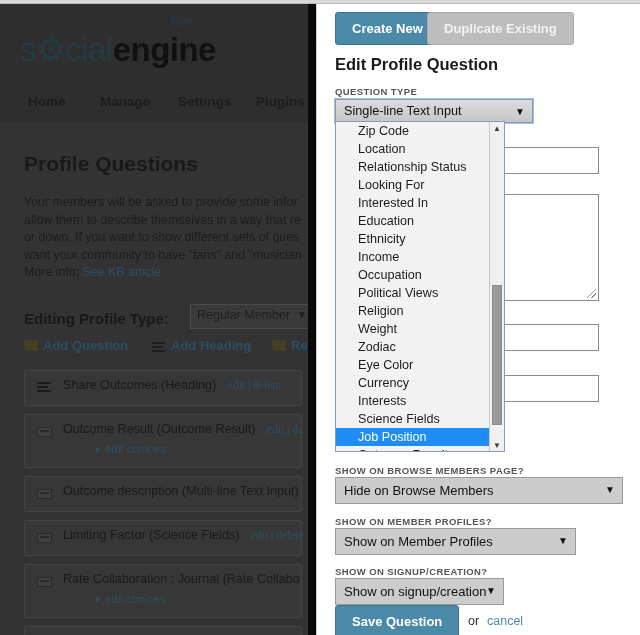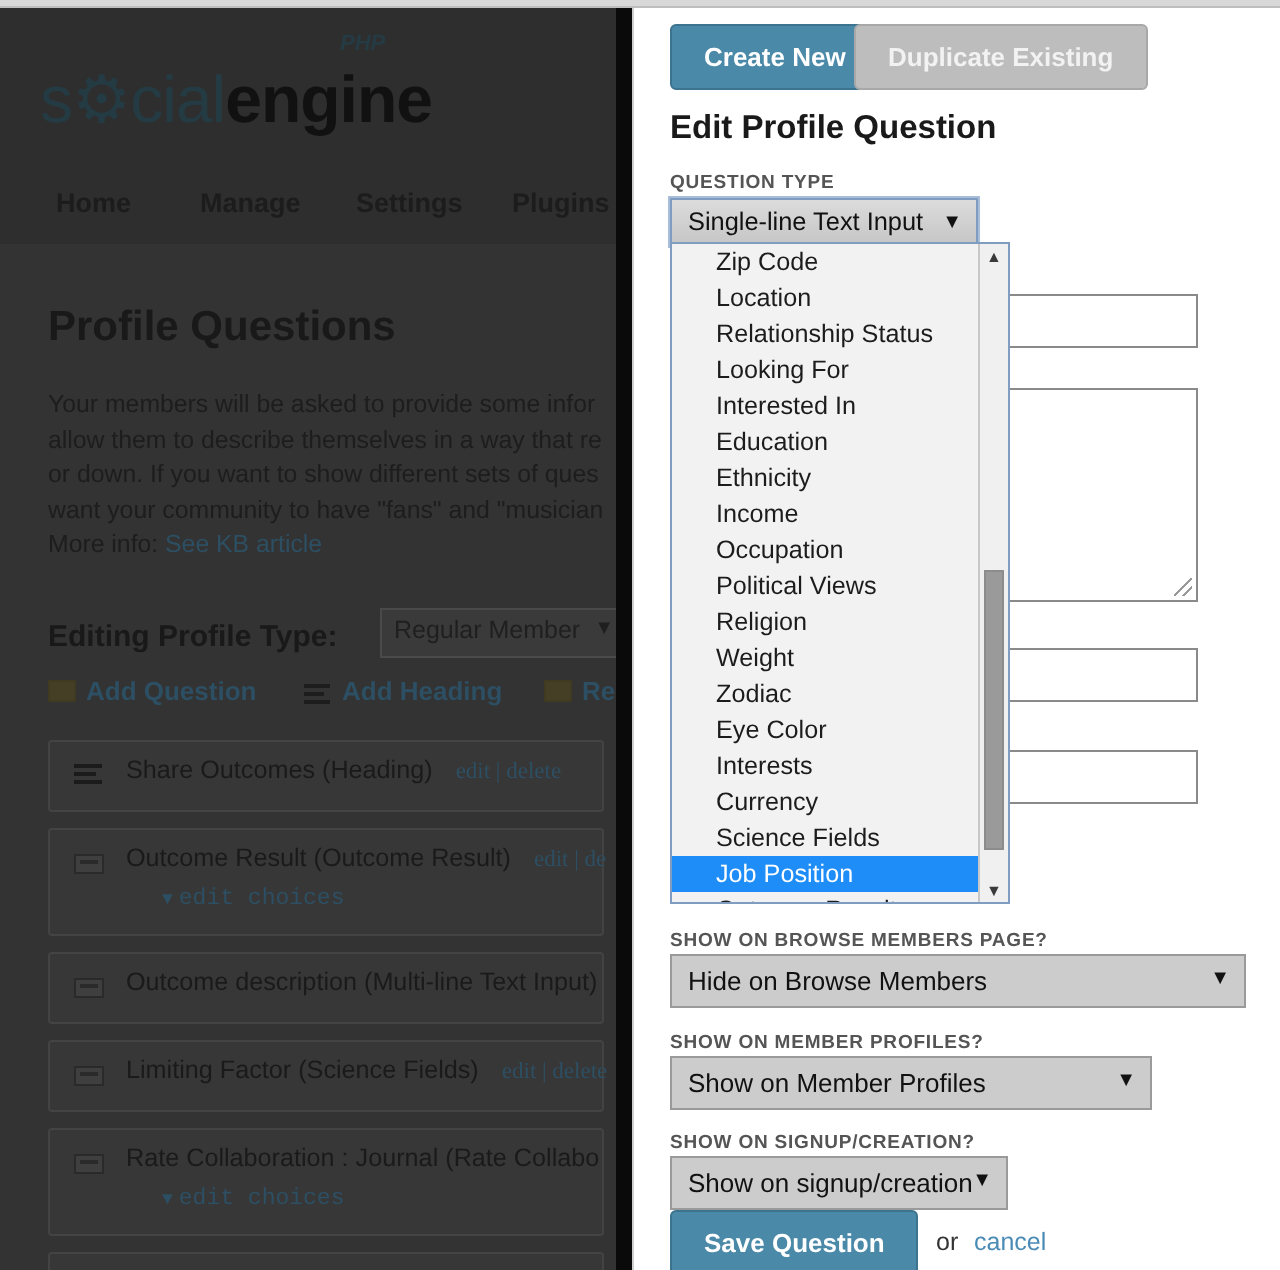--- a/index.html
+++ b/index.html
@@ -97,22 +97,22 @@
   .qrow .qico.head i{ width:14px; height:2px; background:#1b1b1b; margin:0 0 2px 0;}
   .qrow .qico.head i.m{ width:11px; }
   .qrow .qtext{
     position:absolute; left:38px; top:7px; white-space:nowrap;
     font-size:12.6px; color:#1a1a1a;
   }
   .qrow .qtext b{ font-weight:400; }
   .qrow .qtext span.ty{ font-weight:400; }
   .qrow .qlinks{ color:#2d4f63; font-size:11.5px; margin-left:8px;font-family:Liberation Serif, serif; }
   .qrow .qchoices{
-    position:absolute; left:56px; top:28px;
-    font-size:11.5px; color:#2d4f63;font-family:Liberation Mono, monospace;
+    position:absolute; left:68px; top:28px;
+    font-size:11.5px; color:#2d4f63;
   }
   .qrow .qchoices .cv{ font-size:9px; margin-right:3px; }
 
   
   #gutter{
     position:absolute; left:308px; top:4px; width:8px; height:631px;
     background:#0a0a0a;
   }
 
   
@@ -154,21 +154,21 @@
     padding:5px 26px 5px 8px;
     white-space:nowrap;
   }
   .selbox .arrow{
     position:absolute; right:7px; top:6px;
     font-size:10px; color:#111;
   }
 
   
   #qtype-select{
-    left:18px; top:95px; width:154px;
+    left:18px; top:95px; width:198px;
     background:linear-gradient(#dcdcdc,#c6c6c6);
     border:1px solid #7f9dc0;
     outline:1px solid #a8bdd8;
     padding:4px 26px 4px 8px;
     font-size:12.7px;
   }
 
   
   .tinput{
     position:absolute;
@@ -380,22 +380,22 @@
         <div class="opt">Interested In</div>
         <div class="opt">Education</div>
         <div class="opt">Ethnicity</div>
         <div class="opt">Income</div>
         <div class="opt">Occupation</div>
         <div class="opt">Political Views</div>
         <div class="opt">Religion</div>
         <div class="opt">Weight</div>
         <div class="opt">Zodiac</div>
         <div class="opt">Eye Color</div>
+        <div class="opt">Currency</div>
         <div class="opt">Interests</div>
-        <div class="opt">Currency</div>
         <div class="opt">Science Fields</div>
         <div class="opt sel">Job Position</div>
         <div class="opt">Outcome Result</div>
       </div>
     <div class="lsb">
       <div class="arw up">▲</div>
       <div class="thumb"></div>
       <div class="arw dn">▼</div>
     </div>
   </div>

